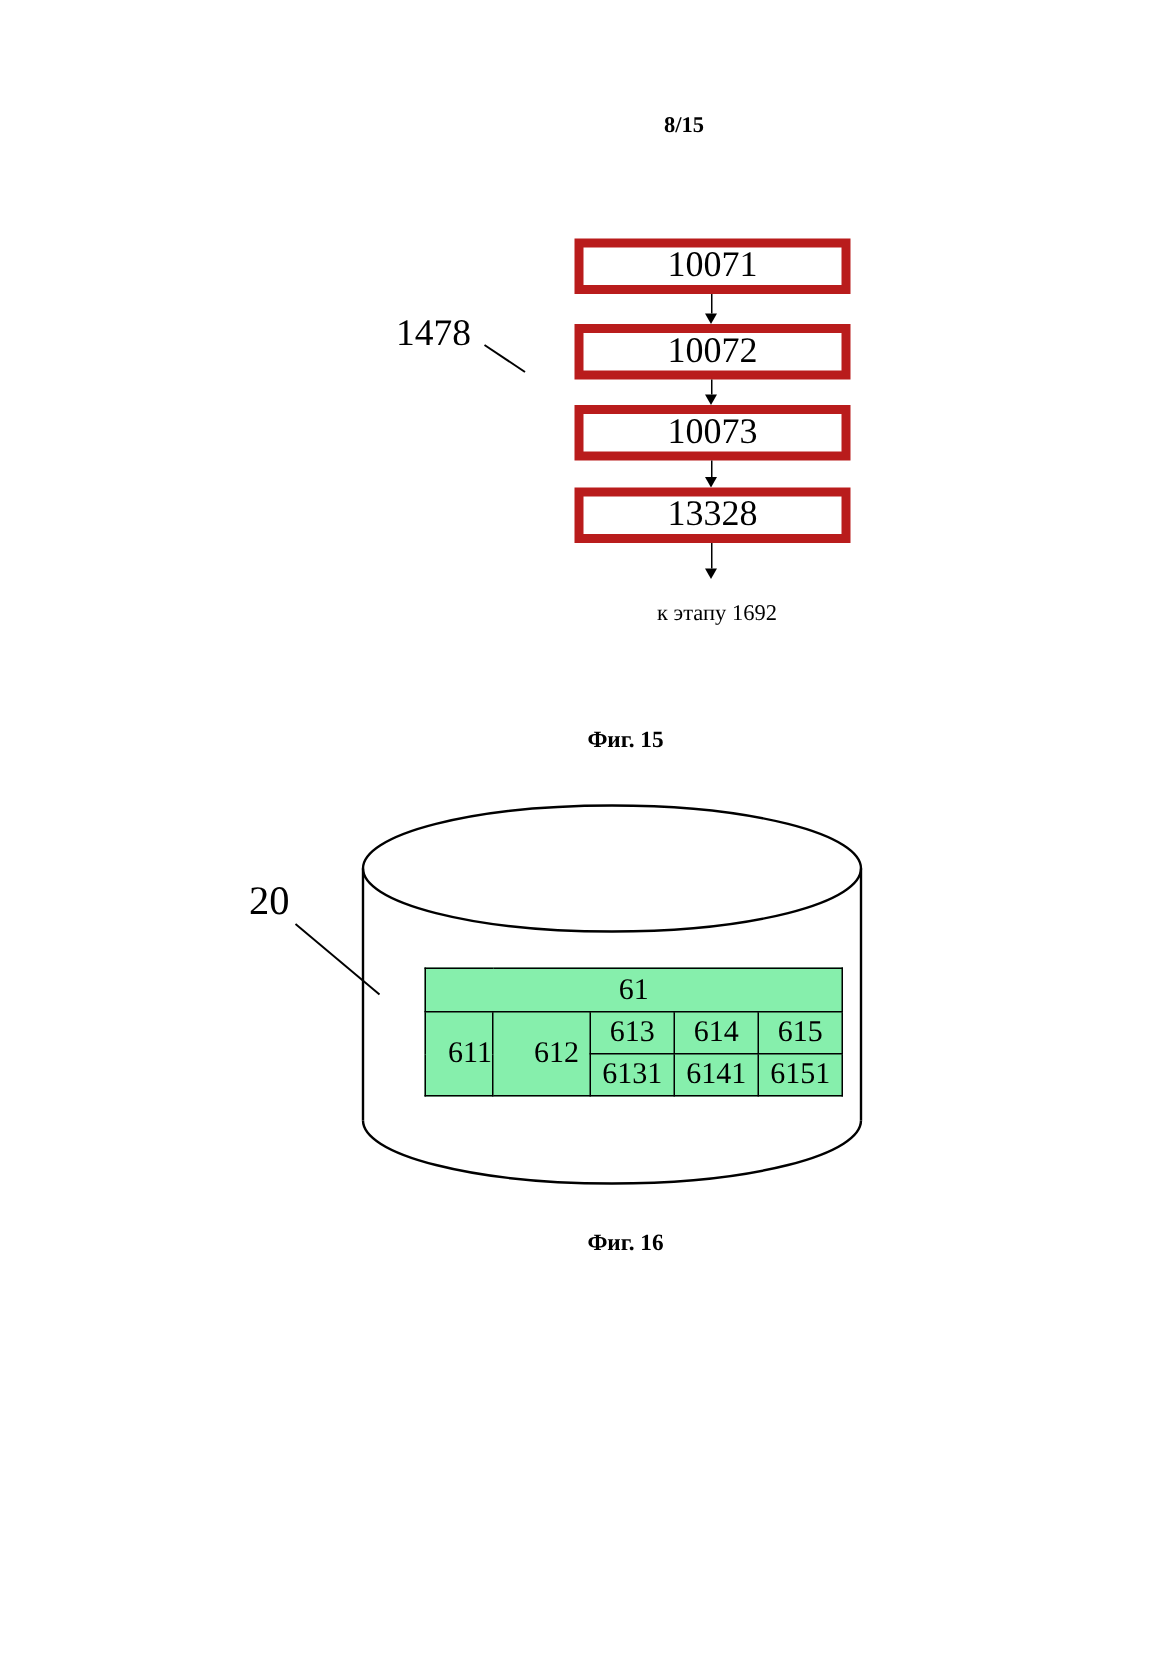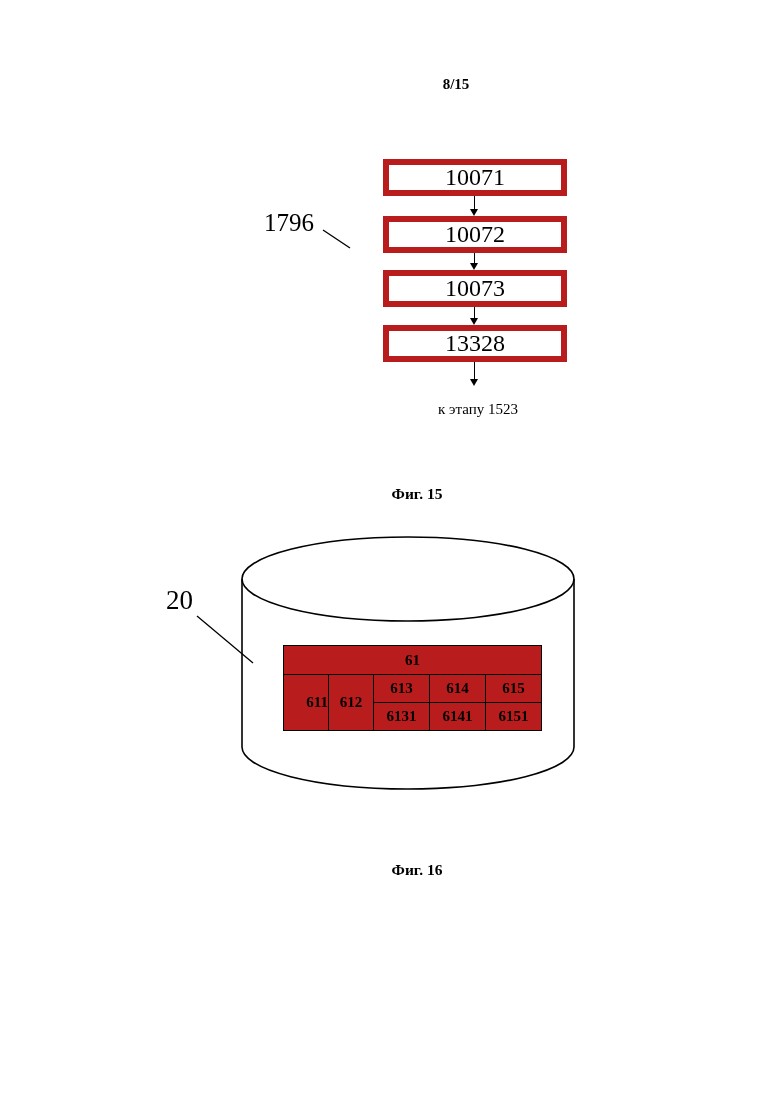--- a/index.html
+++ b/index.html
@@ -87,34 +87,34 @@
     position: absolute;
     left: 166px;
     top: 585px;
     font-size: 27px;
   }
   .data-table {
     position: absolute;
     left: 283px;
     top: 645px;
     border-collapse: collapse;
-    font-weight: bold;
-    font-size: 15px;
-    background: #b91c1c;
+    font-weight: normal;
+    font-size: 20px;
+    background: #86efac;
   }
   .data-table td {
     border: 1.3px solid #000;
     text-align: center;
     vertical-align: middle;
     padding: 0;
   }
   .data-table .hrow td { height: 28px; }
   .data-table .r2 td, .data-table .r3 td { height: 27px; }
   .data-table .w1 { width: 44px; text-align: right; }
-  .data-table .w2 { width: 44px; }
+  .data-table .w2 { width: 44px; padding-left: 20px; }
   .data-table .w3 { width: 55px; }
   .data-table .w4 { width: 55px; }
   .data-table .w5 { width: 55px; }
 
   .lines-layer {
     position: absolute;
     left: 0;
     top: 0;
   }
   .lines-layer * {
@@ -135,35 +135,35 @@
     <line x1="242" y1="579" x2="242" y2="747" stroke-width="1.6"></line>
     <line x1="574" y1="579" x2="574" y2="747" stroke-width="1.6"></line>
     <path d="M 242 747 A 166 42 0 0 0 574 747" stroke-width="1.6"></path>
 
     <line x1="197" y1="616" x2="253" y2="663" stroke-width="1.3"></line>
   </svg>
 
   <div class="page-number">8/15</div>
 
   <div>
-    <div class="label-1007">1796</div>
+    <div class="label-1007">1478</div>
 
     <div class="flow-box" style="top:159px">10071</div>
     <div class="arrow" style="top:196px;height:13px"></div>
 
     <div class="flow-box" style="top:216px">10072</div>
     <div class="arrow" style="top:253px;height:10px"></div>
 
     <div class="flow-box" style="top:270px">10073</div>
     <div class="arrow" style="top:307px;height:11px"></div>
 
     <div class="flow-box" style="top:325px">13328</div>
     <div class="arrow" style="top:362px;height:17px"></div>
 
-    <div class="exit-label">к этапу 1523</div>
+    <div class="exit-label">к этапу 1692</div>
 
     <div class="caption" style="top:485px">Фиг. 15</div>
   </div>
 
   <div>
     <div class="label-30">20</div>
 
     <table class="data-table">
       <tbody>
           <tr class="hrow">
@@ -177,16 +177,16 @@
         <td class="w5">615</td>
       </tr>
       <tr class="r3">
         <td class="w3">6131</td>
         <td class="w4">6141</td>
         <td class="w5">6151</td>
       </tr>
     </tbody>
       </table>
 
-    <div class="caption" style="top:861px">Фиг. 16</div>
+    <div class="caption" style="top:820px">Фиг. 16</div>
   </div>
 
 </div>
 
 </body></html>

